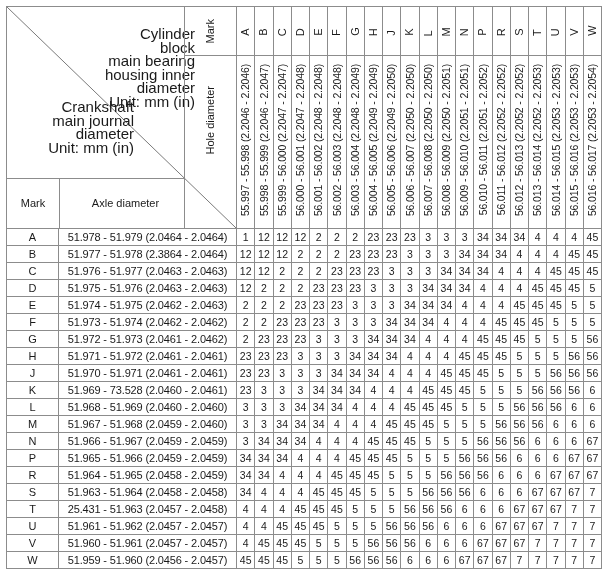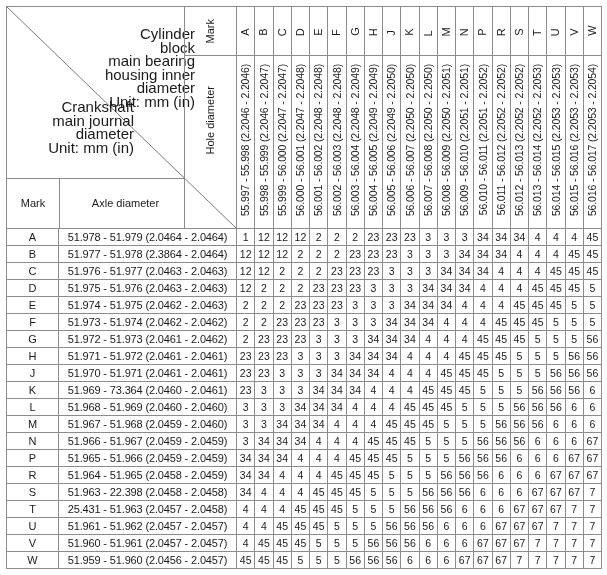--- a/index.html
+++ b/index.html
@@ -359,21 +359,21 @@
           <td class="c-m">45</td>
           <td class="c-m bl bt">5</td>
           <td class="c-m">5</td>
           <td class="c-m">5</td>
           <td class="c-m bl bt">56</td>
           <td class="c-m">56</td>
           <td class="c-m">56</td>
         </tr>
         <tr class="r-data">
           <td class="c-rowmark">K</td>
-          <td class="c-axle" colspan="2">51.969 - 73.364 (2.0460 - 2.0461)</td>
+          <td class="c-axle" colspan="2">51.969 - 73.528 (2.0460 - 2.0461)</td>
           <td class="c-m">23</td>
           <td class="c-m bl bt">3</td>
           <td class="c-m">3</td>
           <td class="c-m">3</td>
           <td class="c-m bl bt">34</td>
           <td class="c-m">34</td>
           <td class="c-m">34</td>
           <td class="c-m bl bt">4</td>
           <td class="c-m">4</td>
           <td class="c-m">4</td>
@@ -503,21 +503,21 @@
           <td class="c-m">56</td>
           <td class="c-m bl bt">6</td>
           <td class="c-m">6</td>
           <td class="c-m">6</td>
           <td class="c-m bl bt">67</td>
           <td class="c-m">67</td>
           <td class="c-m">67</td>
         </tr>
         <tr class="r-data">
           <td class="c-rowmark">S</td>
-          <td class="c-axle" colspan="2">51.963 - 22.398 (2.0458 - 2.0458)</td>
+          <td class="c-axle" colspan="2">51.963 - 51.964 (2.0458 - 2.0458)</td>
           <td class="c-m">34</td>
           <td class="c-m bl bt">4</td>
           <td class="c-m">4</td>
           <td class="c-m">4</td>
           <td class="c-m bl bt">45</td>
           <td class="c-m">45</td>
           <td class="c-m">45</td>
           <td class="c-m bl bt">5</td>
           <td class="c-m">5</td>
           <td class="c-m">5</td>

